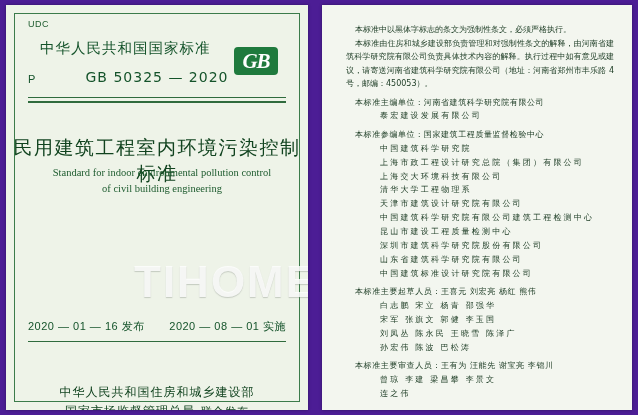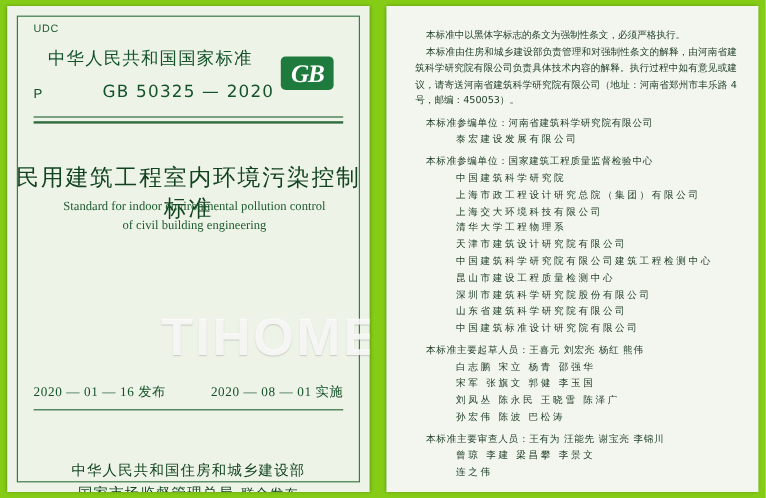--- a/index.html
+++ b/index.html
@@ -10,21 +10,21 @@
     width: 638px;
     height: 415px;
     background: #ffffff;
     font-family: "Liberation Sans", sans-serif;
     overflow: hidden;
   }
   .page {
     position: relative;
     width: 638px;
     height: 415px;
-    background: #84cc16;
+    background: #4c1d95;
   }
   
   .sheet {
     position: absolute;
     background: #f2f5ee;
     box-shadow: 0 0 3px rgba(0,0,0,.35);
     overflow: hidden;
   }
   .sheet.left {
     left: 6px;
@@ -136,21 +136,20 @@
   }
   .dates {
     position: absolute;
     left: 22px;
     right: 22px;
     top: 314px;
     display: flex;
     justify-content: space-between;
     font-size: 11px;
     color: #14532a;
-    font-family: Liberation Serif, serif;
   }
   .dates span { letter-spacing: .5px; }
   .rule.r3 { top: 336px; }
   .issuers {
     position: absolute;
     left: 0;
     right: 0;
     top: 350px;
     text-align: center;
     font-size: 12px;
@@ -246,21 +245,21 @@
 
     <div class="wm-tihome">
       <span>TIHOME</span>
     </div>
   </div>
 
   <div class="sheet right">
     <div class="rtext" id="rtext">
         <p class="indent">本标准中以黑体字标志的条文为强制性条文，必须严格执行。</p>
         <p class="indent">本标准由住房和城乡建设部负责管理和对强制性条文的解释，由河南省建筑科学研究院有限公司负责具体技术内容的解释。执行过程中如有意见或建议，请寄送河南省建筑科学研究院有限公司（地址：河南省郑州市丰乐路 4 号，邮编：450053）。</p>
-        <p class="indent blk lbl">本标准参编单位：河南省建筑科学研究院有限公司</p>
+        <p class="indent blk lbl">本标准主编单位：河南省建筑科学研究院有限公司</p>
         <p class="names">泰宏建设发展有限公司</p>
         <p class="indent blk lbl">本标准参编单位：国家建筑工程质量监督检验中心</p>
         <p class="names">中国建筑科学研究院</p>
         <p class="names">上海市政工程设计研究总院（集团）有限公司</p>
         <p class="names">上海交大环境科技有限公司</p>
         <p class="names">清华大学工程物理系</p>
         <p class="names">天津市建筑设计研究院有限公司</p>
         <p class="names">中国建筑科学研究院有限公司建筑工程检测中心</p>
         <p class="names">昆山市建设工程质量检测中心</p>
         <p class="names">深圳市建筑科学研究院股份有限公司</p>

